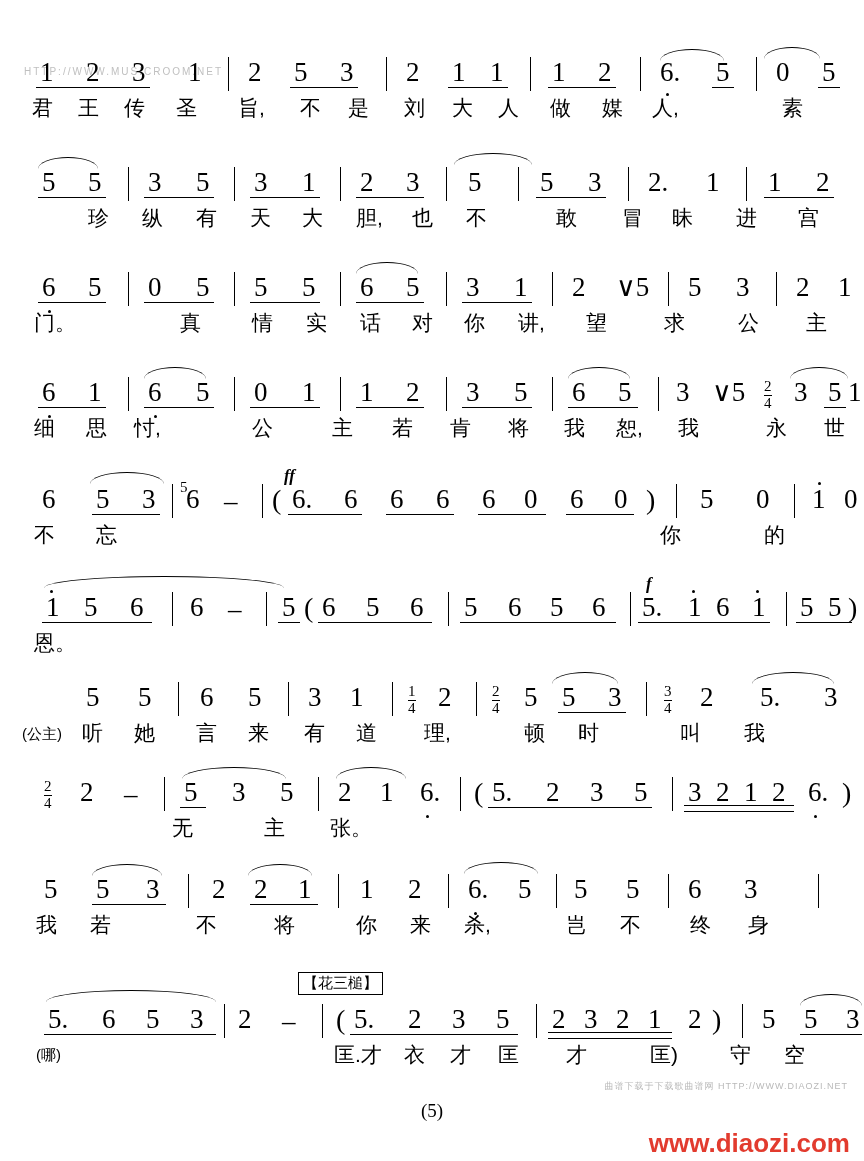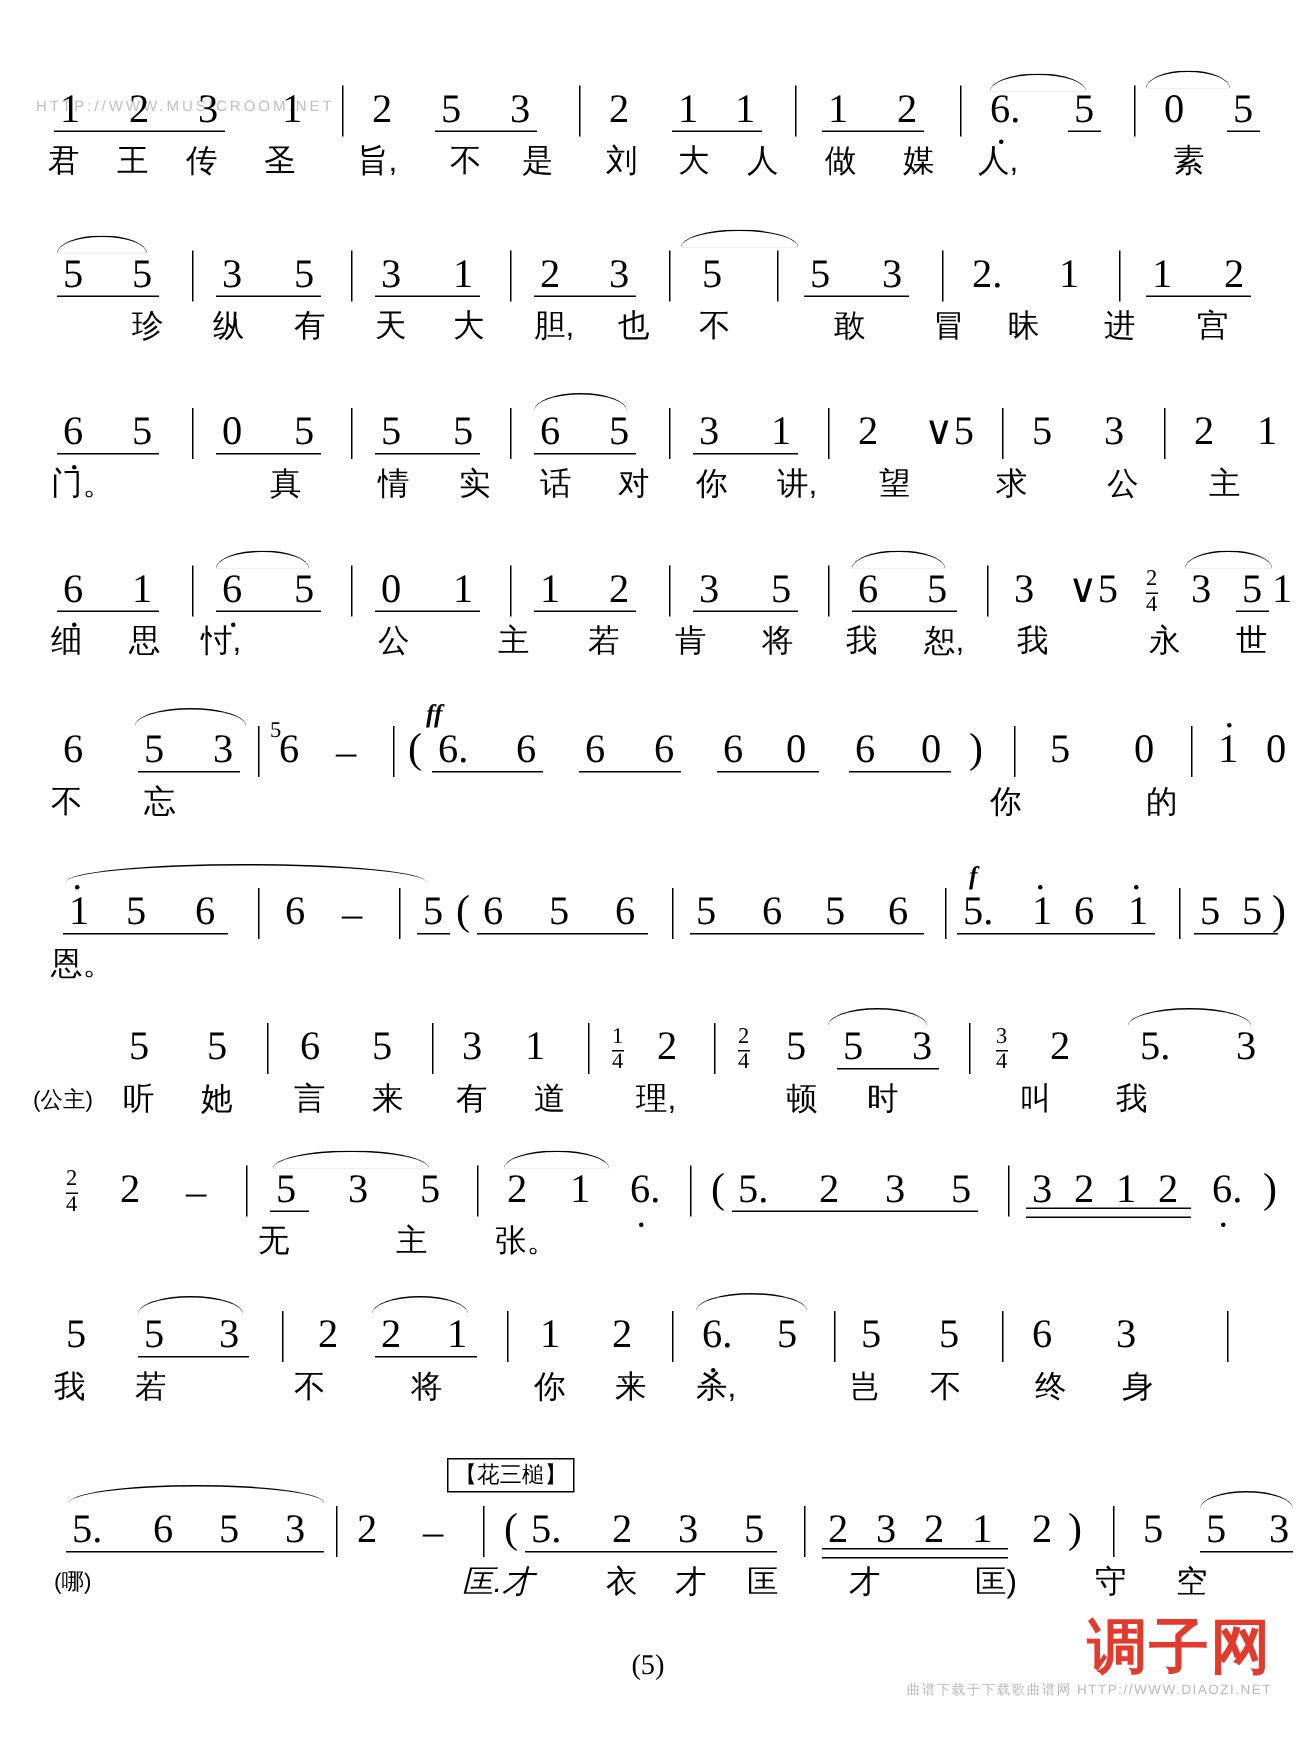--- a/index.html
+++ b/index.html
@@ -622,31 +622,31 @@
       <span class="bar" style="left:742px;top:2px;height:34px;"></span>
 
       <span class="n" style="left:762px;top:4px;">5</span>
       <span class="tie" style="left:800px;top:-8px;width:62px;"></span>
       <span class="n" style="left:804px;top:4px;">5</span>
       <span class="n" style="left:846px;top:4px;">3</span>
       <span class="u1" style="left:800px;top:32px;width:62px;"></span>
     </div>
     <div class="lyr">
       <span class="l sm" style="left:36px;top:3px;">(哪)</span>
-      <span class="l" style="left:308px;font-style:italic;">匡.才</span>
+      <span class="l" style="left:334px;">匡.才</span>
       <span class="l" style="left:404px;">衣</span>
       <span class="l" style="left:450px;">才</span>
       <span class="l" style="left:498px;">匡</span>
       <span class="l" style="left:566px;">才</span>
       <span class="l" style="left:650px;">匡)</span>
       <span class="l" style="left:730px;">守</span>
       <span class="l" style="left:784px;">空</span>
     </div>
   </div>
 
   <div class="pageno">(5)</div>
 
   <div class="wm-bot">
-    <div class="big">调子网</div>
     <div class="sub">曲谱下载于下载歌曲谱网  HTTP://WWW.DIAOZI.NET</div>
   </div>
+  <div class="wm-bot-url">www.diaozi.com</div>
 
 </div>
 
 </body></html>

